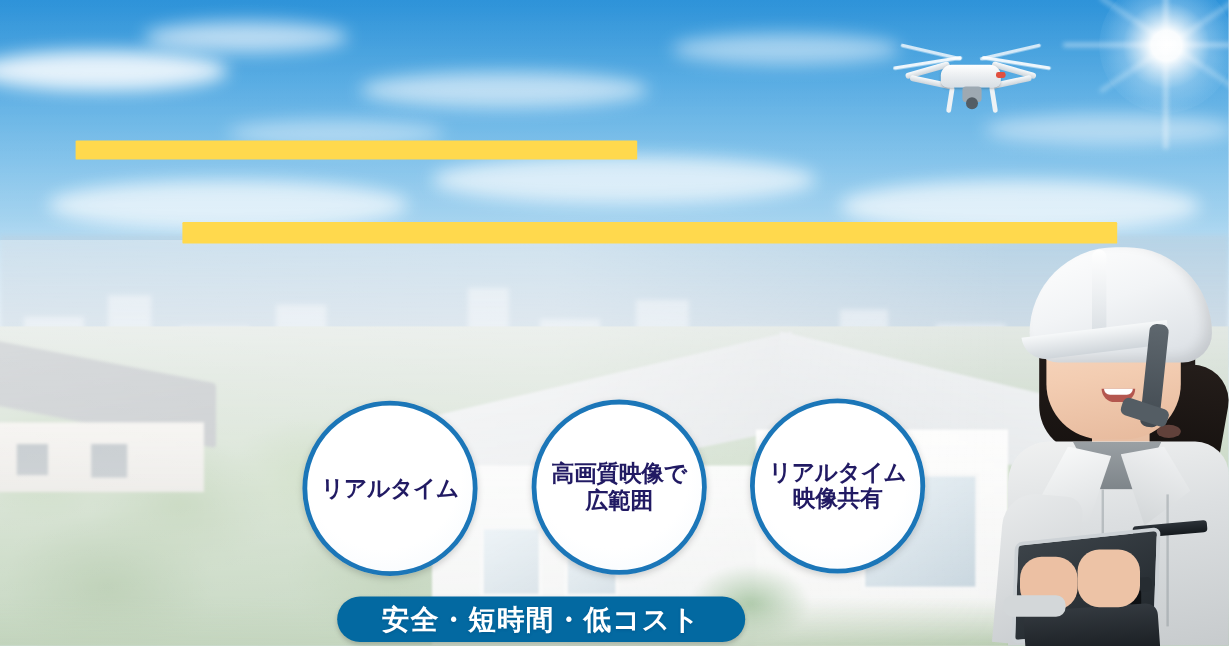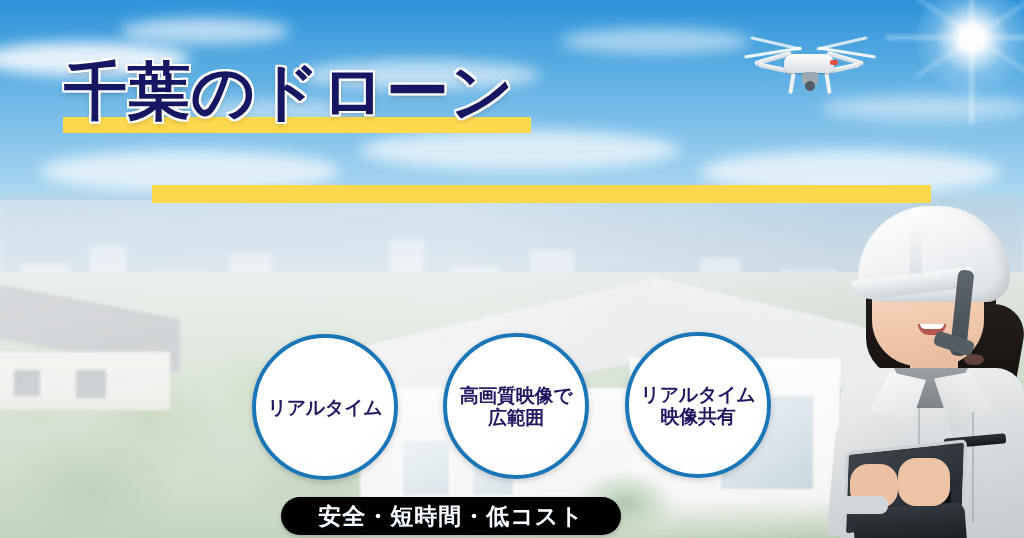--- a/index.html
+++ b/index.html
@@ -309,21 +309,21 @@
     text-shadow:0 1px 1px rgba(255,255,255,.9);
   }
   .b1{left:74px;top:334px;}
   .b2{left:252px;top:334px;}
   .b3{left:443px;top:333px;}
   .b4{left:625px;top:332px;}
 
   
   .pill{
     position:absolute;left:281px;top:497px;width:340px;height:38px;
-    background:#000000;border-radius:19px;
+    background:#0369a1;border-radius:19px;
     display:flex;align-items:center;justify-content:center;
     box-shadow:0 2px 4px rgba(0,0,0,.20);
   }
   .pill span{
     color:#ffffff;font-weight:700;font-size:23px;letter-spacing:1px;
     text-shadow:0 1px 2px rgba(0,60,110,.35);
   }
 </style>
 </head>
 <body>
@@ -437,21 +437,20 @@
     <div class="ctrl-mount"></div>
     <div class="ctrl-stick cs1"></div>
     <div class="ctrl-stick cs2"></div>
     <div class="ctrl"></div>
     <div class="p-handL"></div>
     <div class="p-handR"></div>
     <div class="p-cuff"></div>
   </div>
 
   <div class="hl hl1"></div>
-  <div class="tl title1">千葉のドローン</div>
 
   <div class="hl hl2"></div>
 
   <div class="subtitle">相場と点検当日の流れを紹介</div>
 
   <div class="badge b2">
     <div class="btxt">リアルタイム</div>
   </div>
   <div class="badge b4">
     <div class="btxt">リアルタイム

